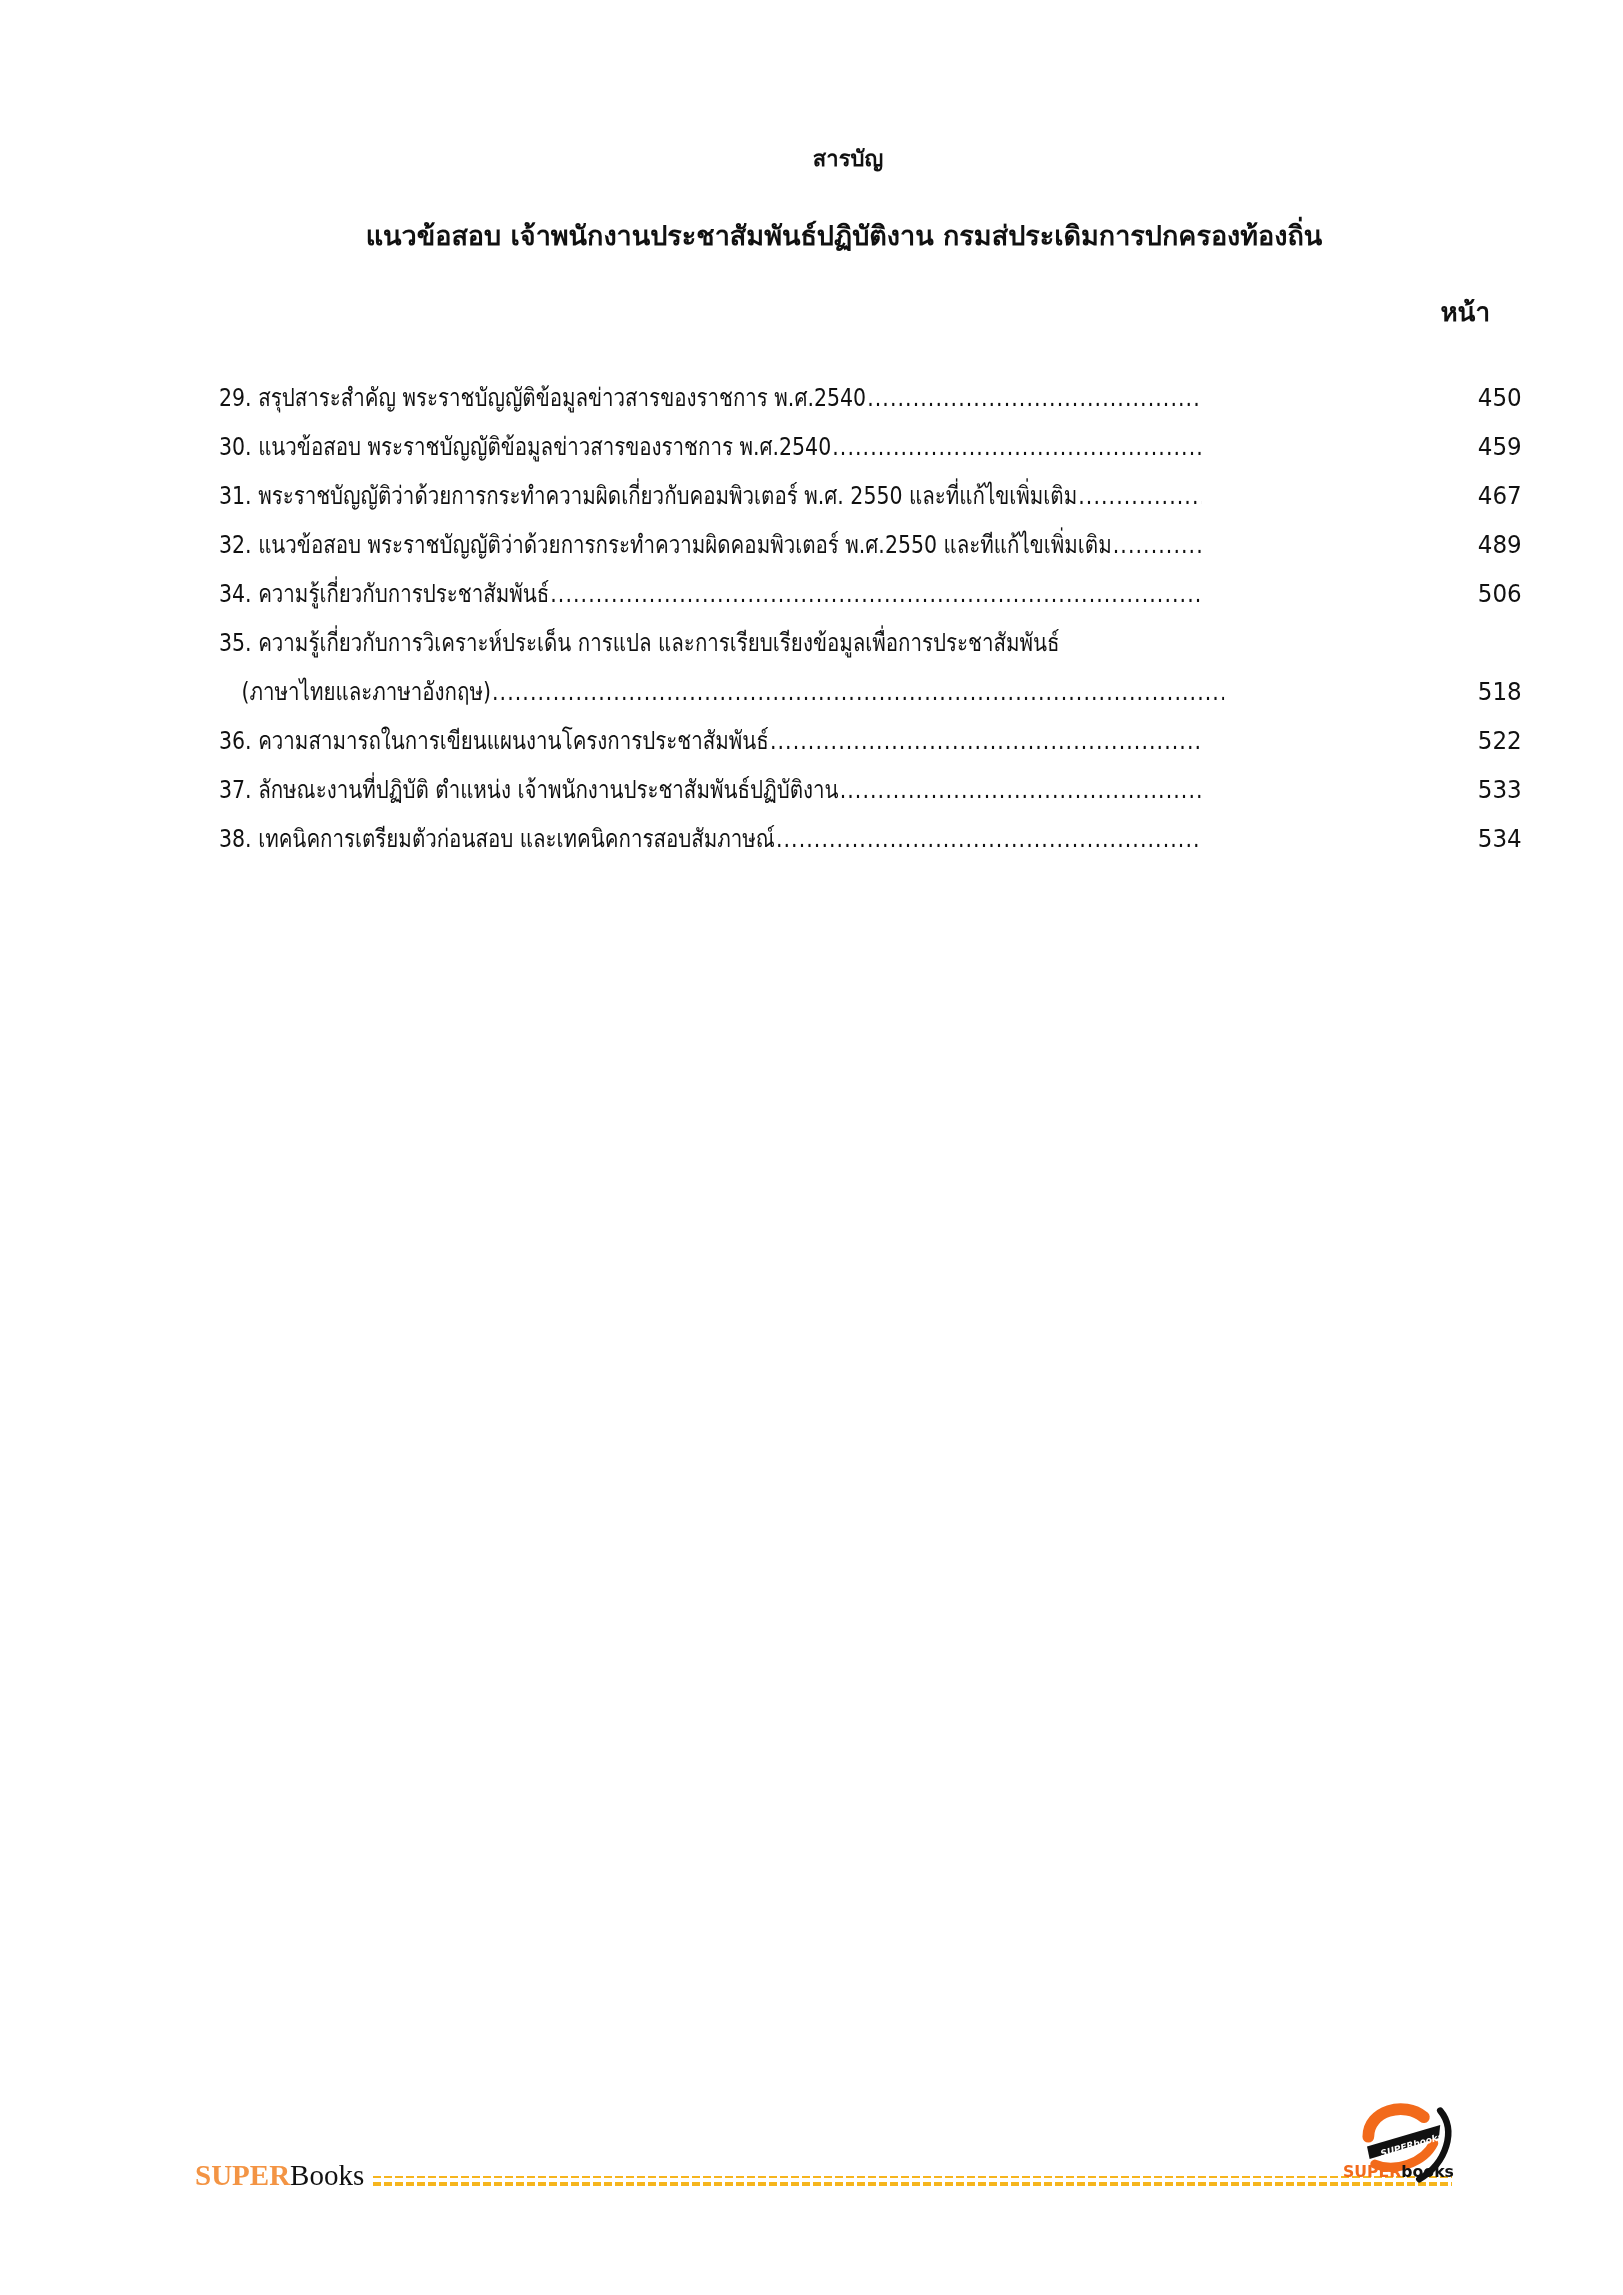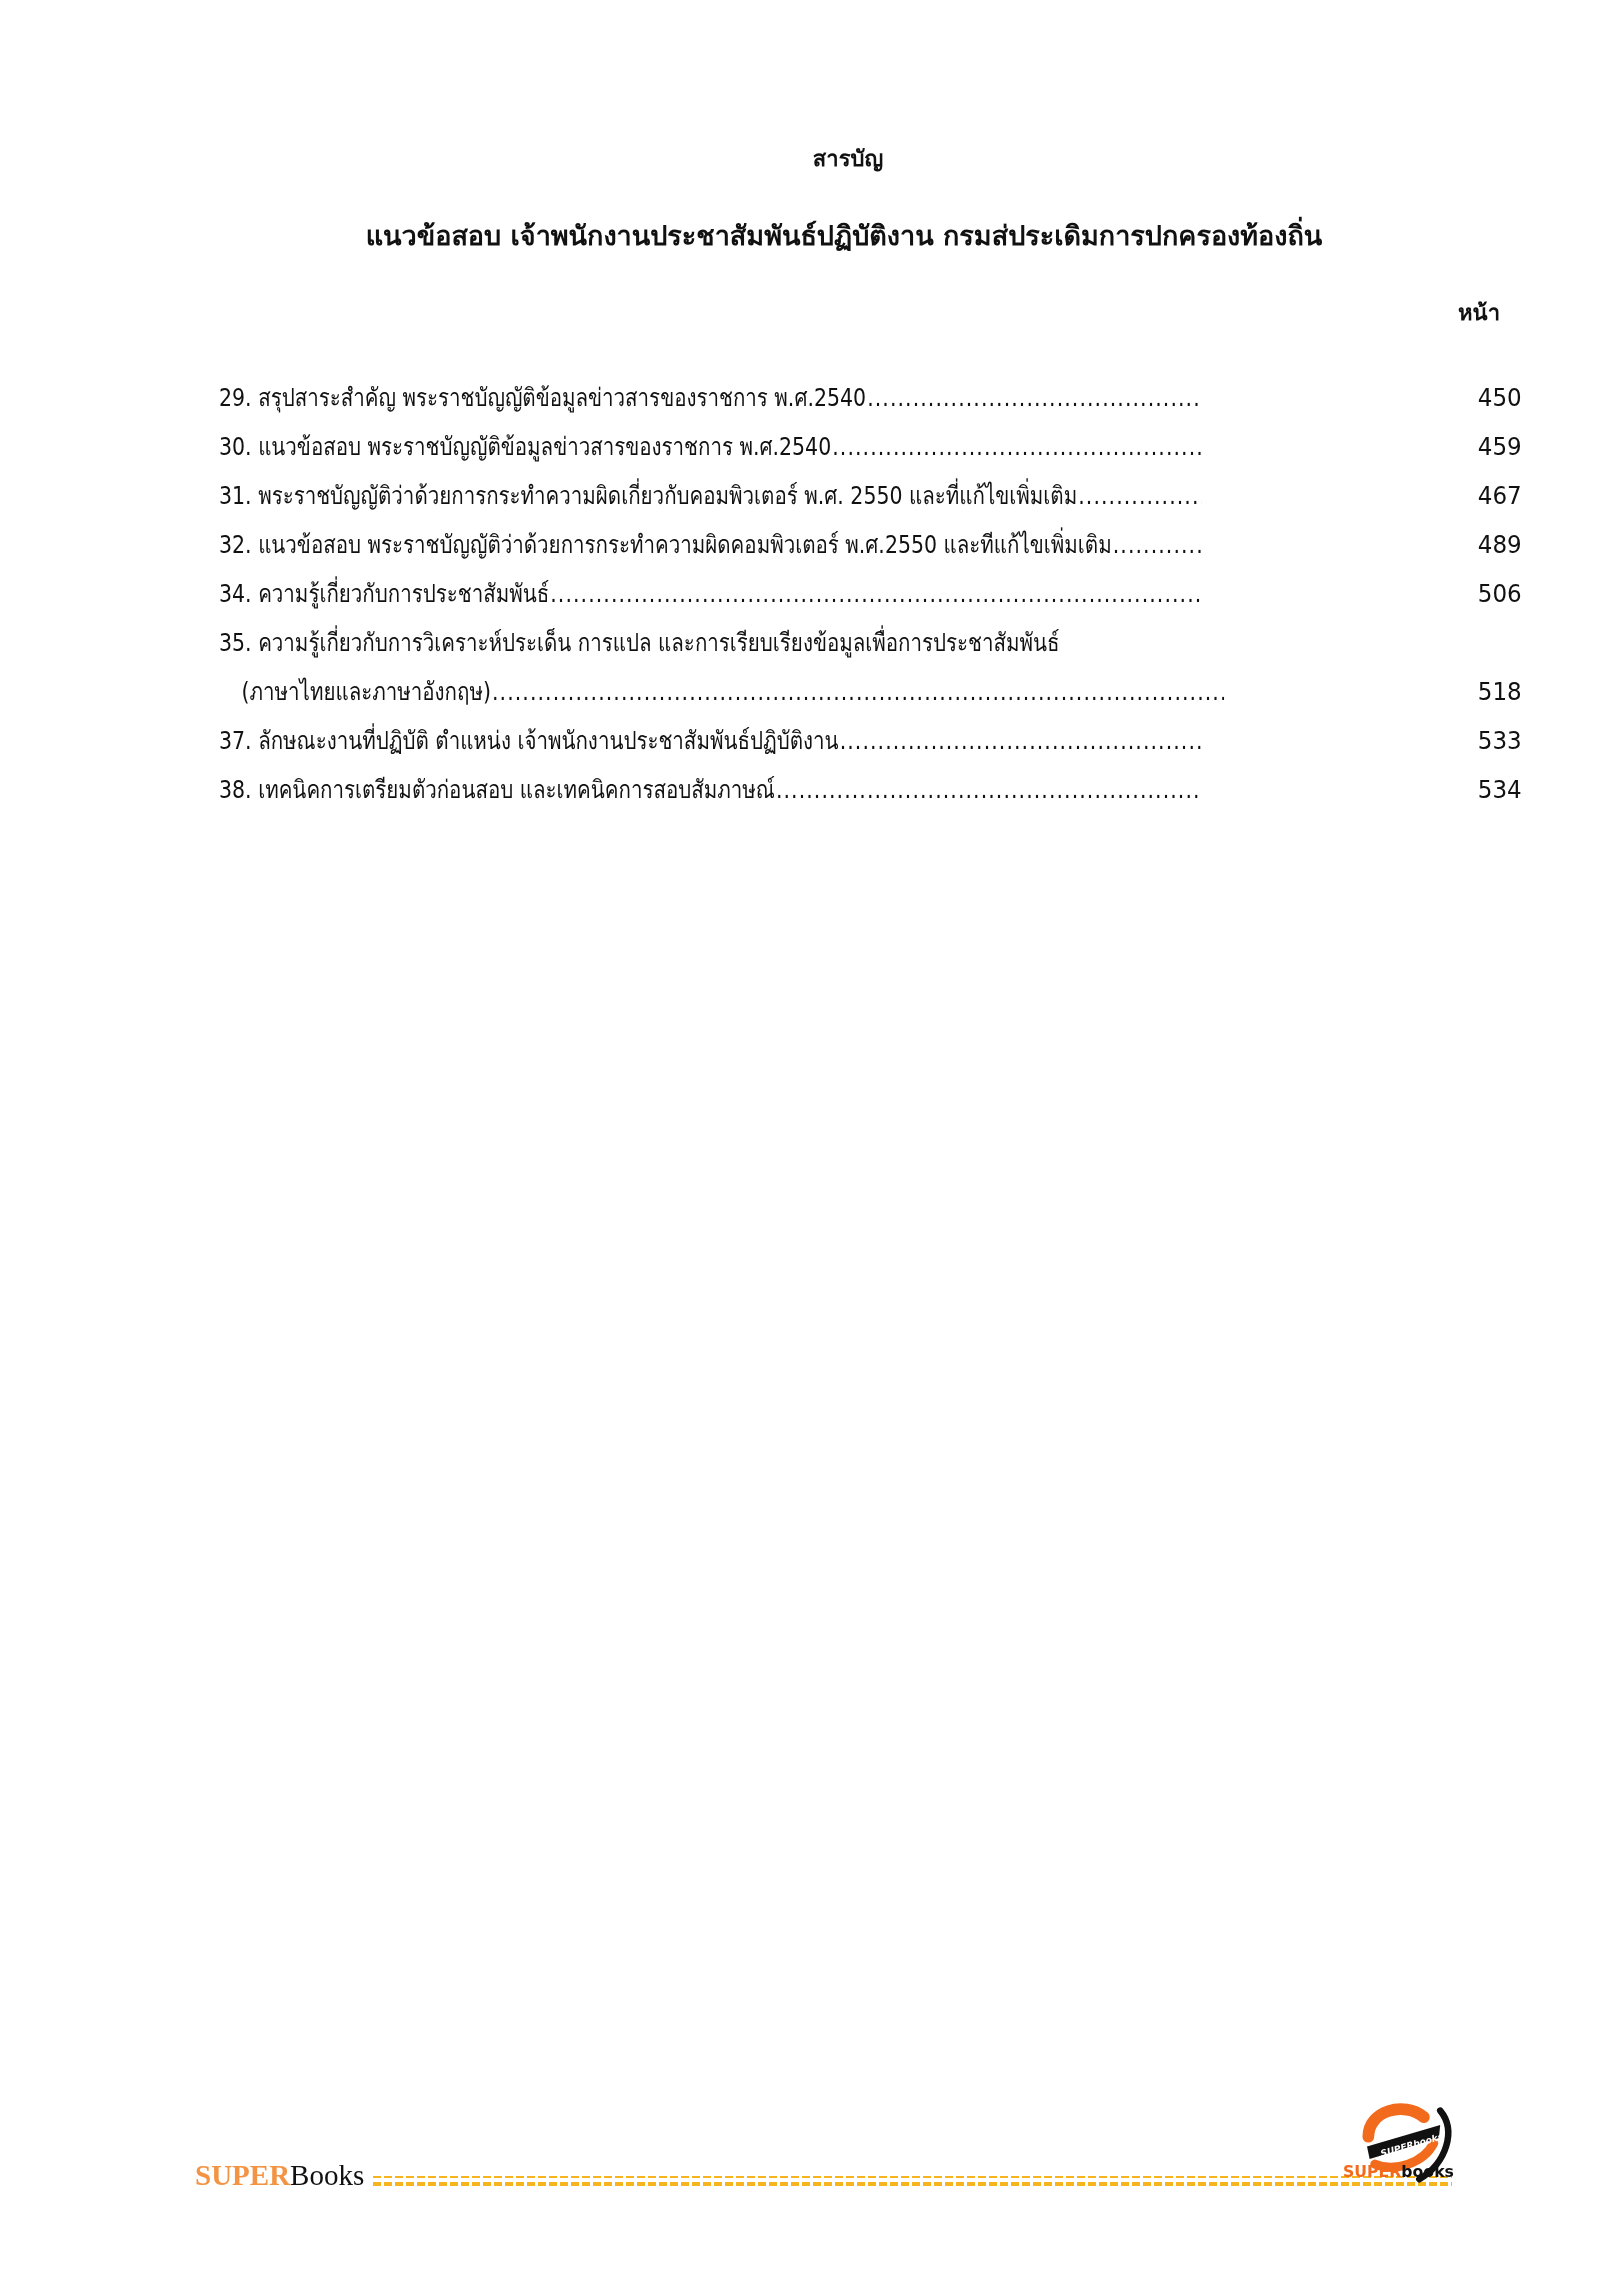--- a/index.html
+++ b/index.html
@@ -32,23 +32,23 @@
       width: 982px;
       top: 216px;
       text-align: center;
       font-size: 27px;
       font-weight: bold;
       line-height: 39px;
       white-space: nowrap;
     }
     .page-col-header {
       position: absolute;
-      right: 124px;
+      right: 134px;
       top: 293px;
-      font-size: 22px;
+      font-size: 26px;
       font-weight: bold;
       line-height: 39px;
     }
     .toc {
       position: absolute;
       left: 187px;
       top: 368px;
       width: 1303px;
       margin-left: 32px;
     }
@@ -225,20 +225,27 @@
       </div>
     </div>
     <div class="toc-row">
       <div class="toc-text indent">
         <span class="label">(ภาษาไทยและภาษาอังกฤษ)</span>
         <span class="leader"></span>
       </div>
       <span class="toc-page">518</span>
     </div>
 
+    <div class="toc-row">
+      <div class="toc-text">
+        <span class="label"><span>36.</span> <span>ความสามารถในการเขียนแผนงานโครงการประชาสัมพันธ์</span></span>
+        <span class="leader"></span>
+      </div>
+      <span class="toc-page">522</span>
+    </div>
 
     <div class="toc-row">
       <div class="toc-text">
         <span class="label"><span>37.</span> <span>ลักษณะงานที่ปฏิบัติ ตำแหน่ง เจ้าพนักงานประชาสัมพันธ์ปฏิบัติงาน</span></span>
         <span class="leader"></span>
       </div>
       <span class="toc-page">533</span>
     </div>
 
     <div class="toc-row">

